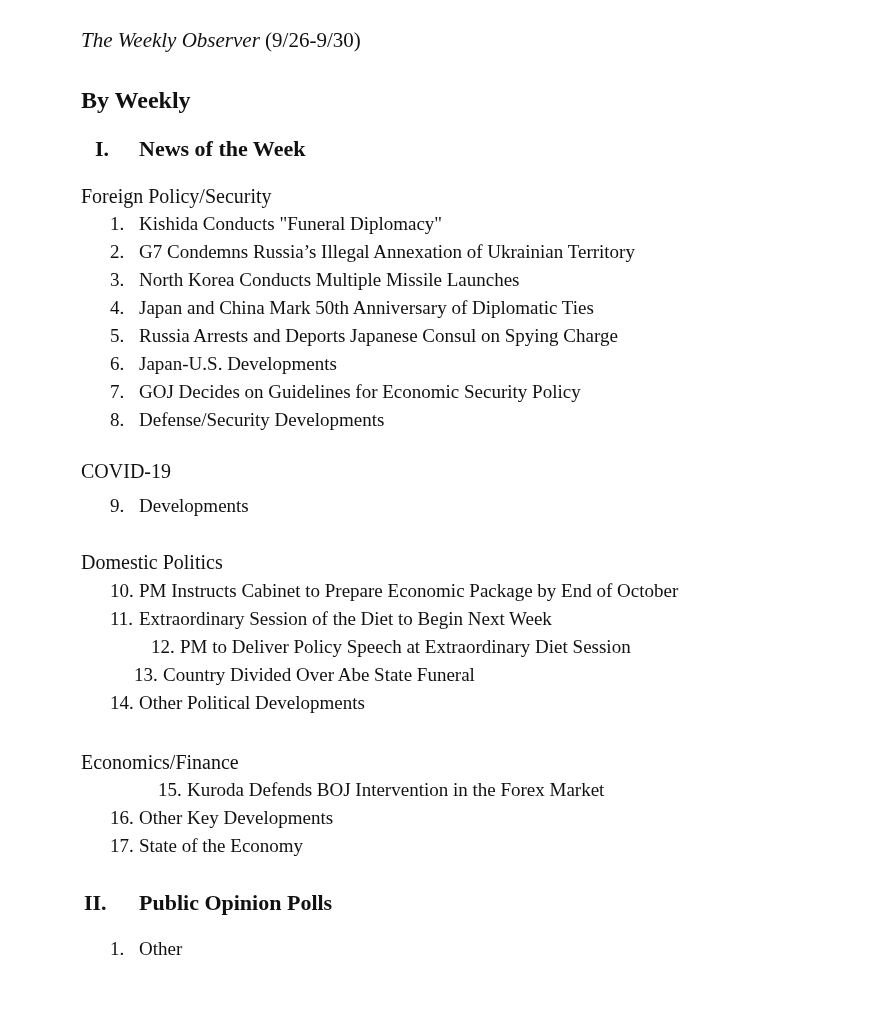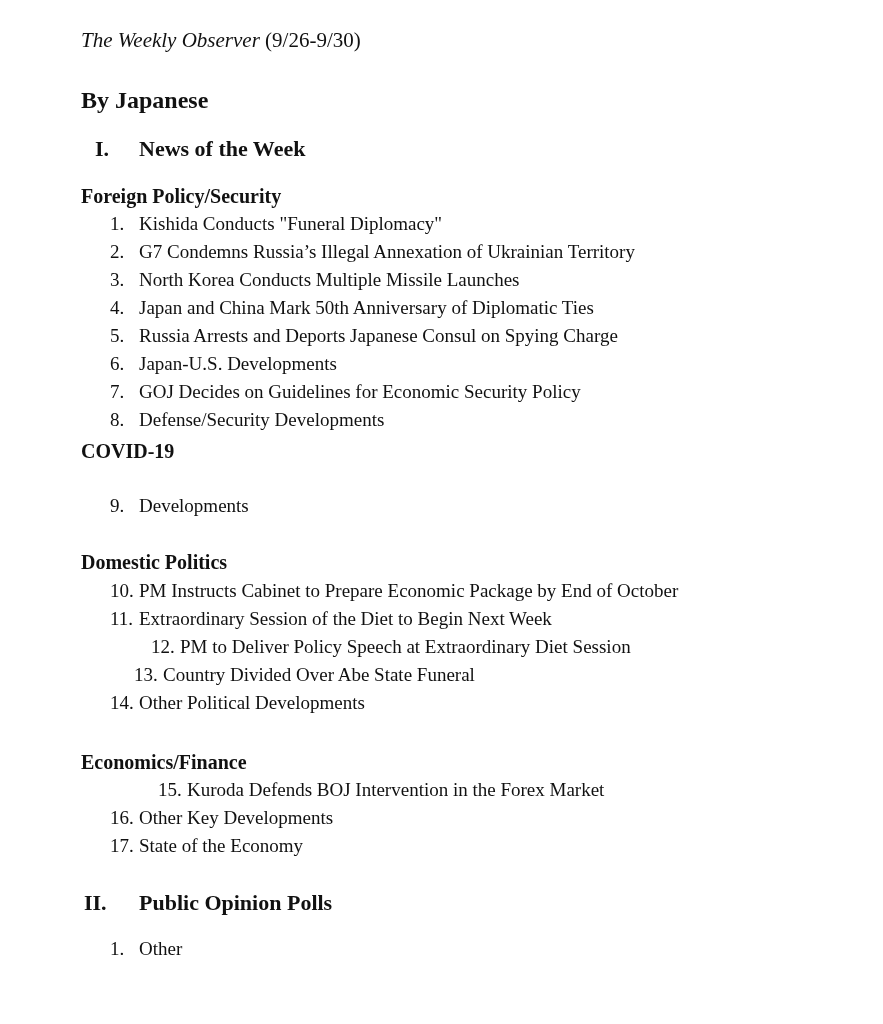--- a/index.html
+++ b/index.html
@@ -8,51 +8,51 @@
     font-family: "Liberation Serif", "DejaVu Serif", serif;
     color: #111111;
   }
   .abs { position: absolute; white-space: nowrap; }
   .doc-title { left: 81px; top: 26px; font-size: 21px; line-height: 28px; }
   .doc-title .pub { font-style: italic; }
   .by-content { left: 81px; top: 84px; font-size: 24px; font-weight: bold; line-height: 32px; }
   .roman-heading { font-size: 22px; font-weight: bold; line-height: 30px; }
   .roman-heading .num { position: absolute; left: 0; }
   .roman-heading .txt { position: absolute; left: 44px; }
-  .section-title { left: 81px; font-size: 20px; font-weight: bold; line-height: 26px; }
+  .section-title { left: 81px; font-size: 20px; font-weight: normal; line-height: 26px; }
   .list-item { left: 110px; font-size: 19px; line-height: 26px; height: 26px; }
   .list-item .n { display: inline-block; }
   .list-item .t { position: absolute; left: 29px; top: 0; }
   .list-item.two .t { left: 29px; }
 </style>
 </head>
 <body>
 
 <div class="abs doc-title">
   <span class="pub">The Weekly Observer</span><span> (9/26-9/30)</span>
 </div>
 
-<div class="abs by-content">By Japanese</div>
+<div class="abs by-content">By Weekly</div>
 
 <div class="abs roman-heading" style="left:95px; top:134px;">
   <span class="num">I.</span>
   <span class="txt">News of the Week</span>
 </div>
 
 <div class="abs section-title" style="top:183px;">Foreign Policy/Security</div>
 <div class="abs list-item" style="top:211px;"><span class="n">1.</span><span class="t">Kishida Conducts "Funeral Diplomacy"</span></div>
 <div class="abs list-item" style="top:239px;"><span class="n">2.</span><span class="t">G7 Condemns Russia’s Illegal Annexation of Ukrainian Territory</span></div>
 <div class="abs list-item" style="top:267px;"><span class="n">3.</span><span class="t">North Korea Conducts Multiple Missile Launches</span></div>
 <div class="abs list-item" style="top:295px;"><span class="n">4.</span><span class="t">Japan and China Mark 50th Anniversary of Diplomatic Ties</span></div>
 <div class="abs list-item" style="top:323px;"><span class="n">5.</span><span class="t">Russia Arrests and Deports Japanese Consul on Spying Charge</span></div>
 <div class="abs list-item" style="top:351px;"><span class="n">6.</span><span class="t">Japan-U.S. Developments</span></div>
 <div class="abs list-item" style="top:379px;"><span class="n">7.</span><span class="t">GOJ Decides on Guidelines for Economic Security Policy</span></div>
 <div class="abs list-item" style="top:407px;"><span class="n">8.</span><span class="t">Defense/Security Developments</span></div>
 
-<div class="abs section-title" style="top:438px;">COVID-19</div>
+<div class="abs section-title" style="top:458px;">COVID-19</div>
 <div class="abs list-item" style="top:493px;"><span class="n">9.</span><span class="t">Developments</span></div>
 
 <div class="abs section-title" style="top:549px;">Domestic Politics</div>
 <div class="abs list-item two" style="top:578px;"><span class="n">10.</span><span class="t">PM Instructs Cabinet to Prepare Economic Package by End of October</span></div>
 <div class="abs list-item two" style="top:606px;text-decoration:underline;"><span class="n">11.</span><span class="t">Extraordinary Session of the Diet to Begin Next Week</span></div>
 <div class="abs list-item two" style="top:634px;margin-left:41px;"><span class="n">12.</span><span class="t">PM to Deliver Policy Speech at Extraordinary Diet Session</span></div>
 <div class="abs list-item two" style="top:662px;margin-left:24px;"><span class="n">13.</span><span class="t">Country Divided Over Abe State Funeral</span></div>
 <div class="abs list-item two" style="top:690px;"><span class="n">14.</span><span class="t">Other Political Developments</span></div>
 
 <div class="abs section-title" style="top:749px;">Economics/Finance</div>

